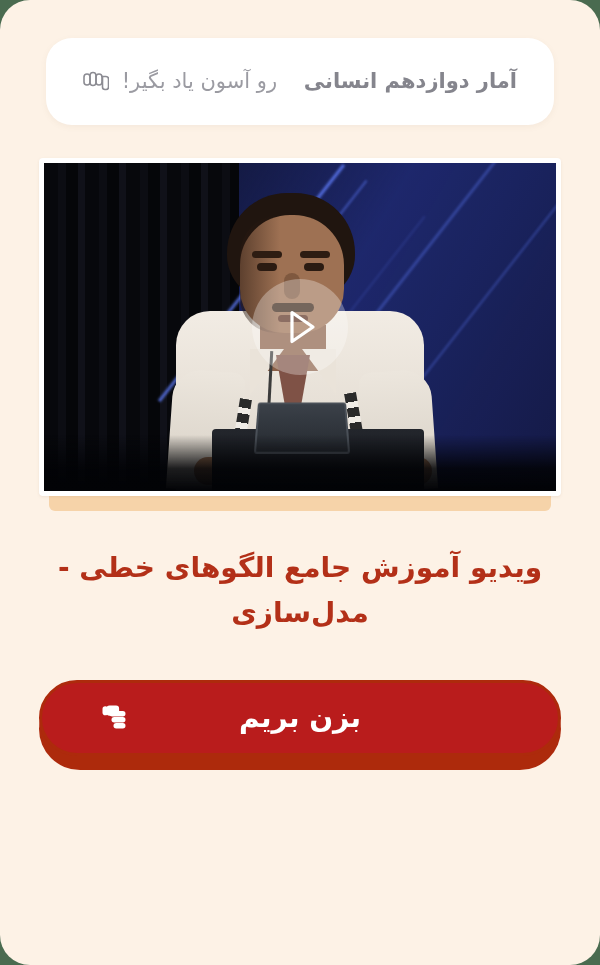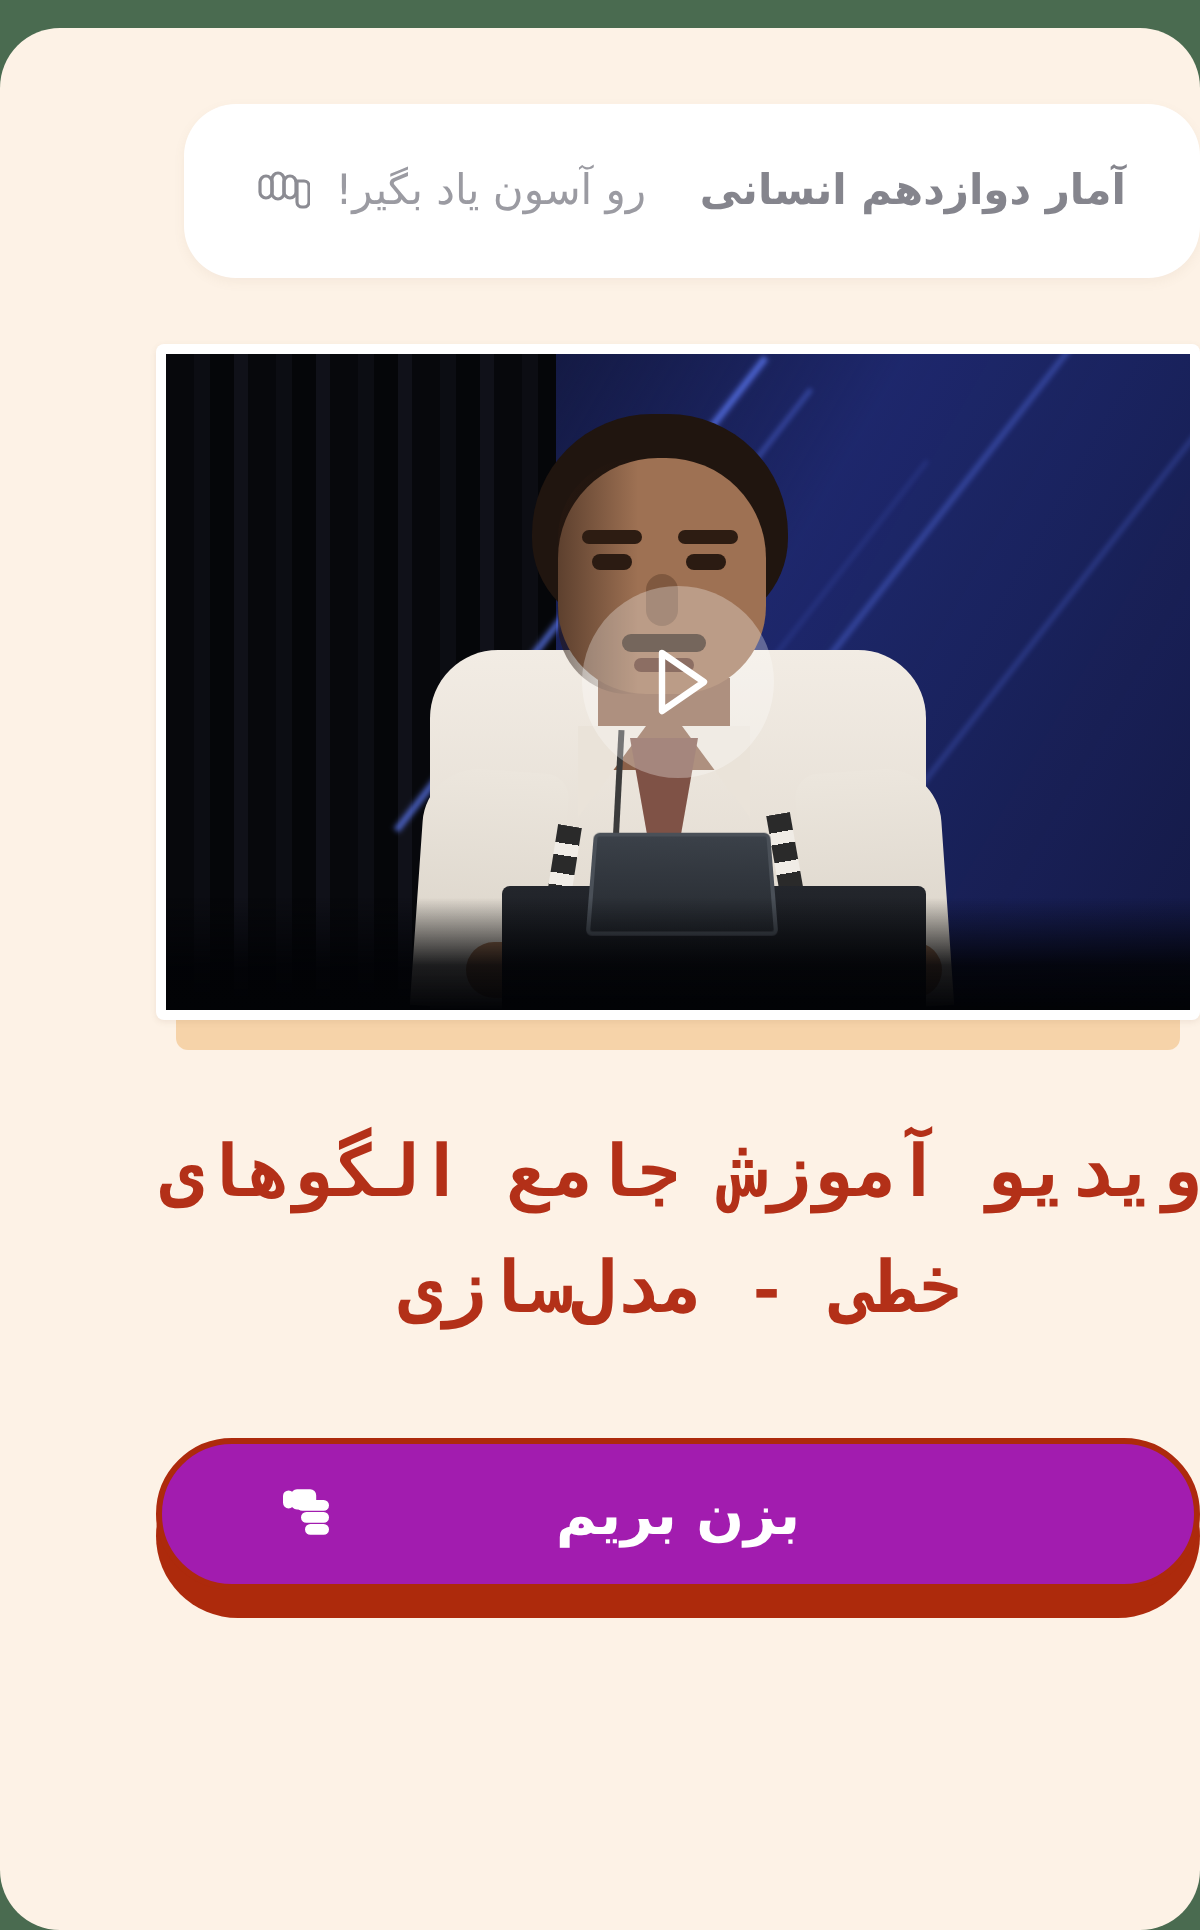--- a/index.html
+++ b/index.html
@@ -19,22 +19,21 @@
 
   
   .page-card {
     position: absolute;
     inset: 0;
     background: #fdf2e6;
     border-radius: 30px;
     overflow: hidden;
     display: flex;
     flex-direction: column;
-    align-items: flex-start;
-    margin-top: 14px;
+    align-items: center;
   }
 
   
   .top-banner {
     margin-top: 38px;
     width: 508px;
     min-height: 87px;
     background: #ffffff;
     border-radius: 26px;
     box-shadow: 0 2px 6px rgba(140,110,80,0.07);
@@ -298,25 +297,24 @@
   }
   .play-svg { display: block; }
 
   
   .title {
     margin-top: 50px;
     width: 520px;
     direction: rtl;
     text-align: center;
     color: #b33018;
-    font-size: 36px;
+    font-size: 28px;
     font-weight: 700;
     line-height: 1.6;
     letter-spacing: -0.3px;
-    font-family: Liberation Mono, monospace;
   }
 
   
   .desc {
     margin-top: 14px;
     width: 528px;
     direction: rtl;
     text-align: justify;
     text-align-last: center;
     color: #4c4b57;
@@ -336,21 +334,21 @@
     position: absolute;
     left: 0; top: 8px;
     width: 522px; height: 82px;
     background: #ad2a0c;
     border-radius: 42px;
   }
   .cta-button {
     position: absolute;
     left: 0; top: 0;
     width: 522px; height: 76px;
-    background: #a21caf;
+    background: #b91c1c;
     border: 3px solid #ad2a0c;
     border-radius: 42px;
     display: flex;
     align-items: center;
     justify-content: center;
     cursor: pointer;
     padding: 12px 28px;
   }
   .cta-label {
     flex: 1;

